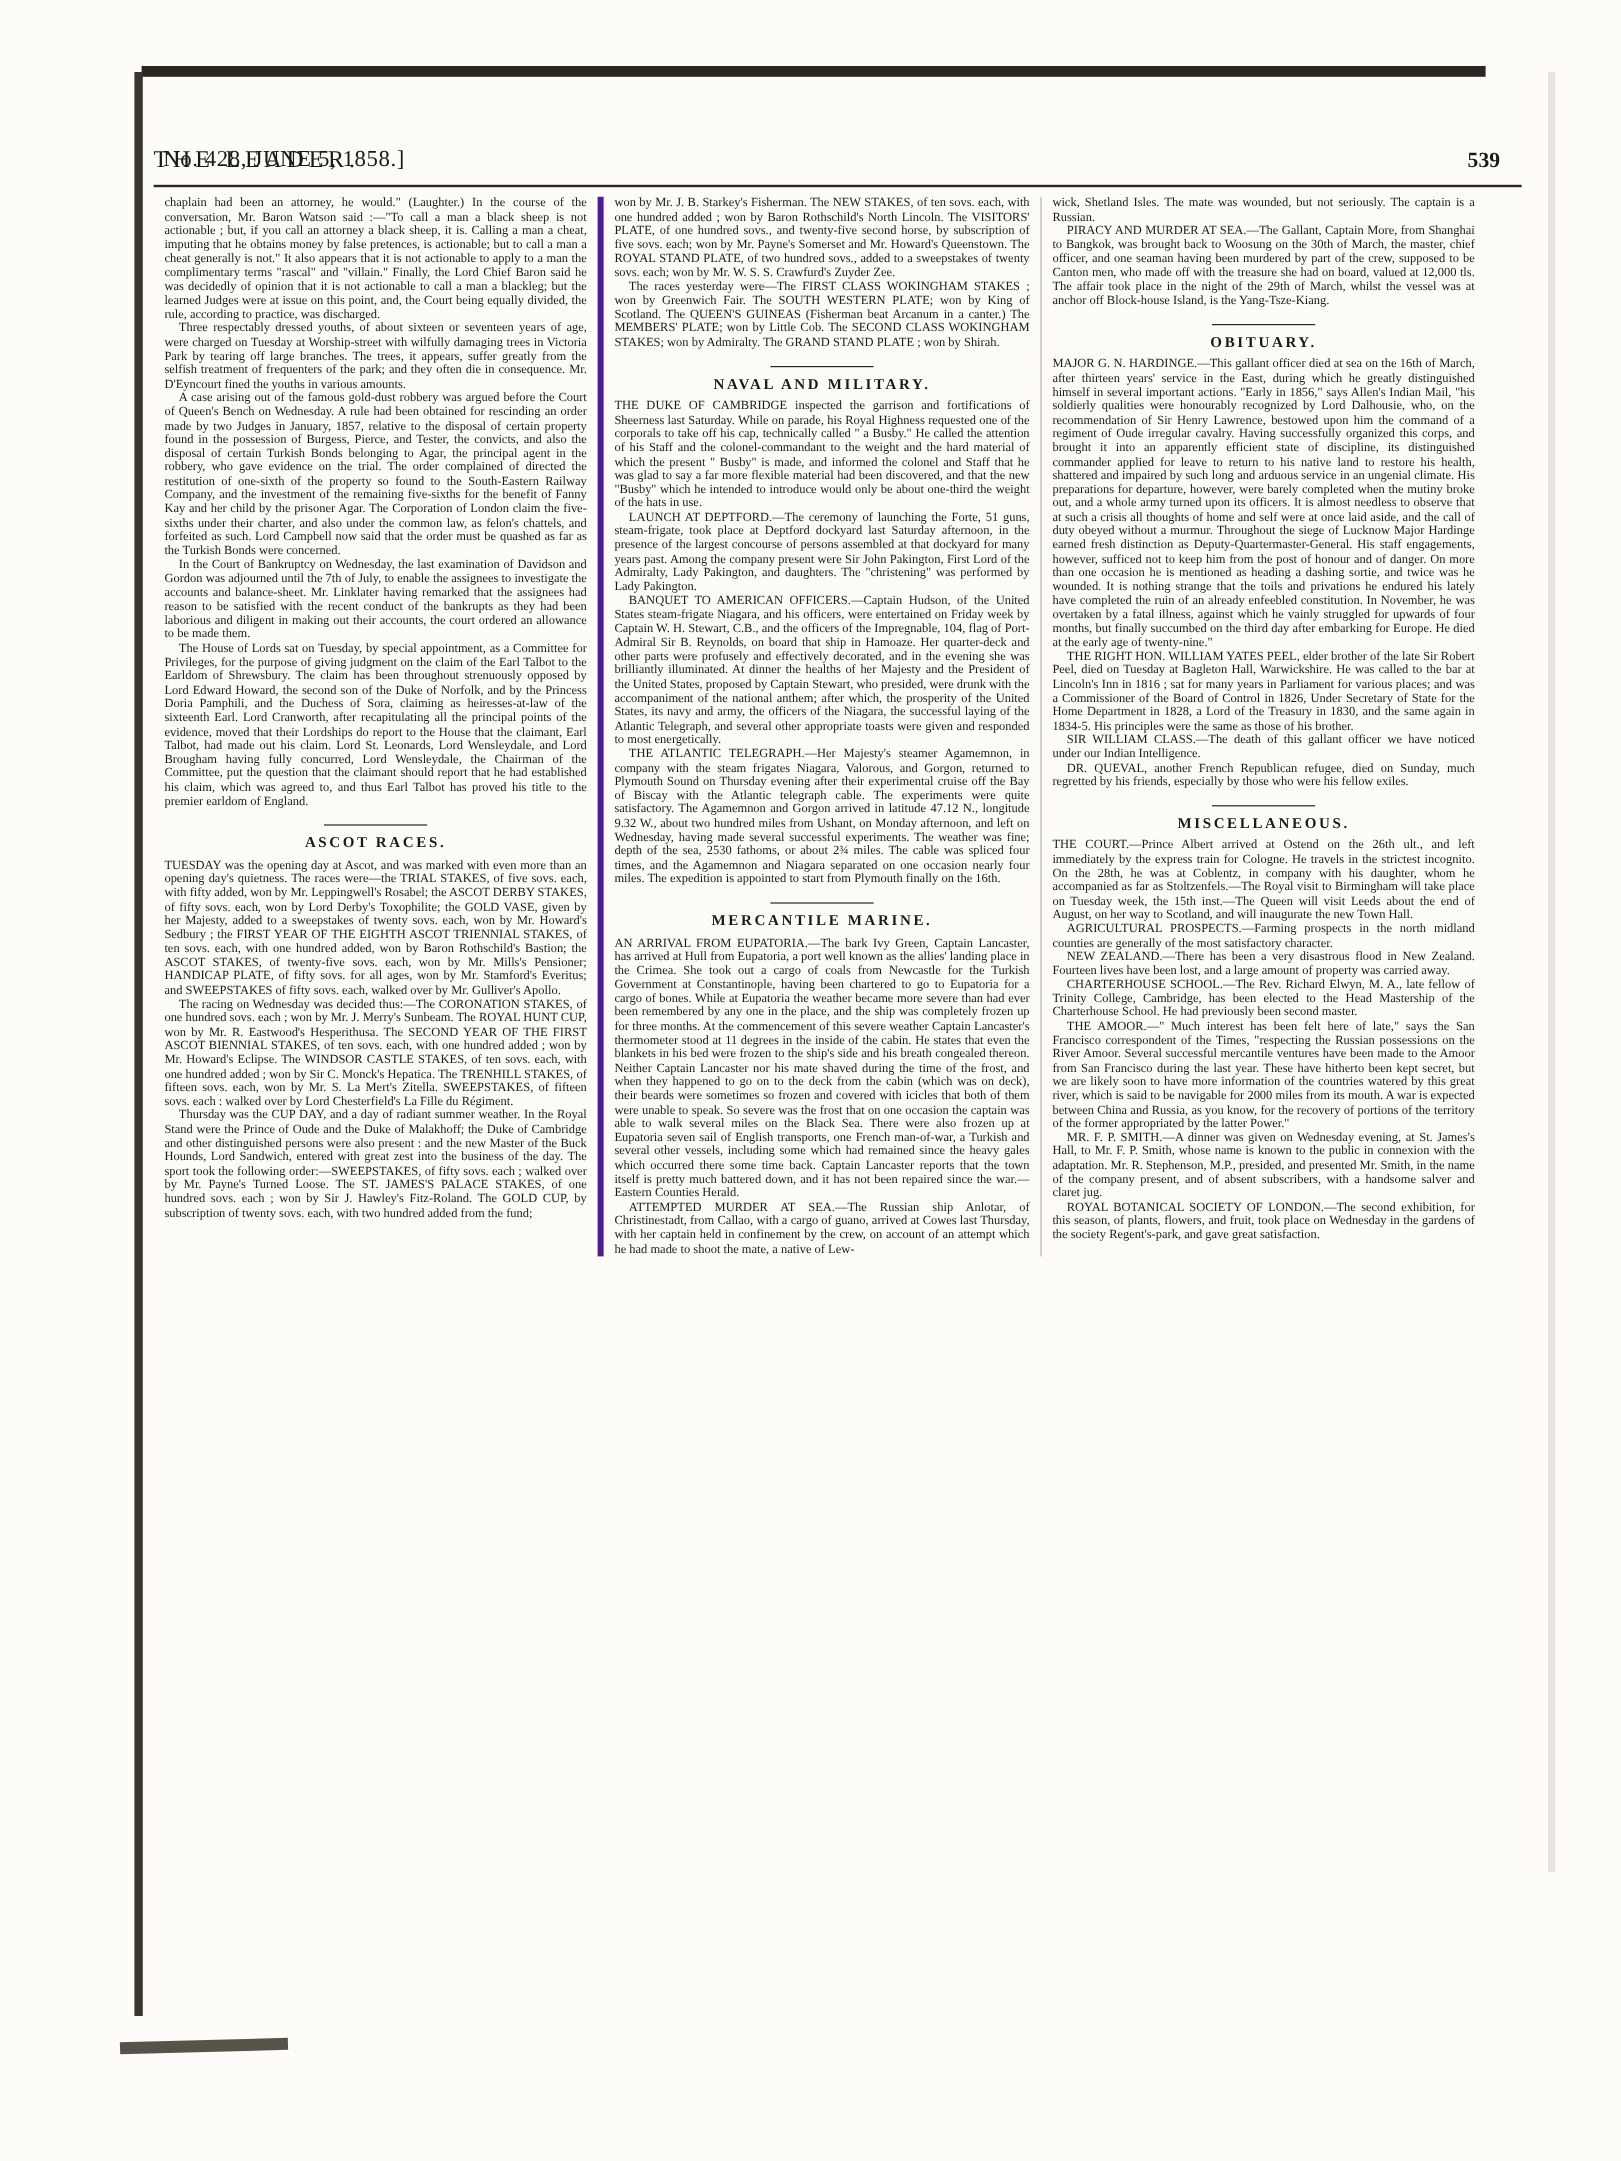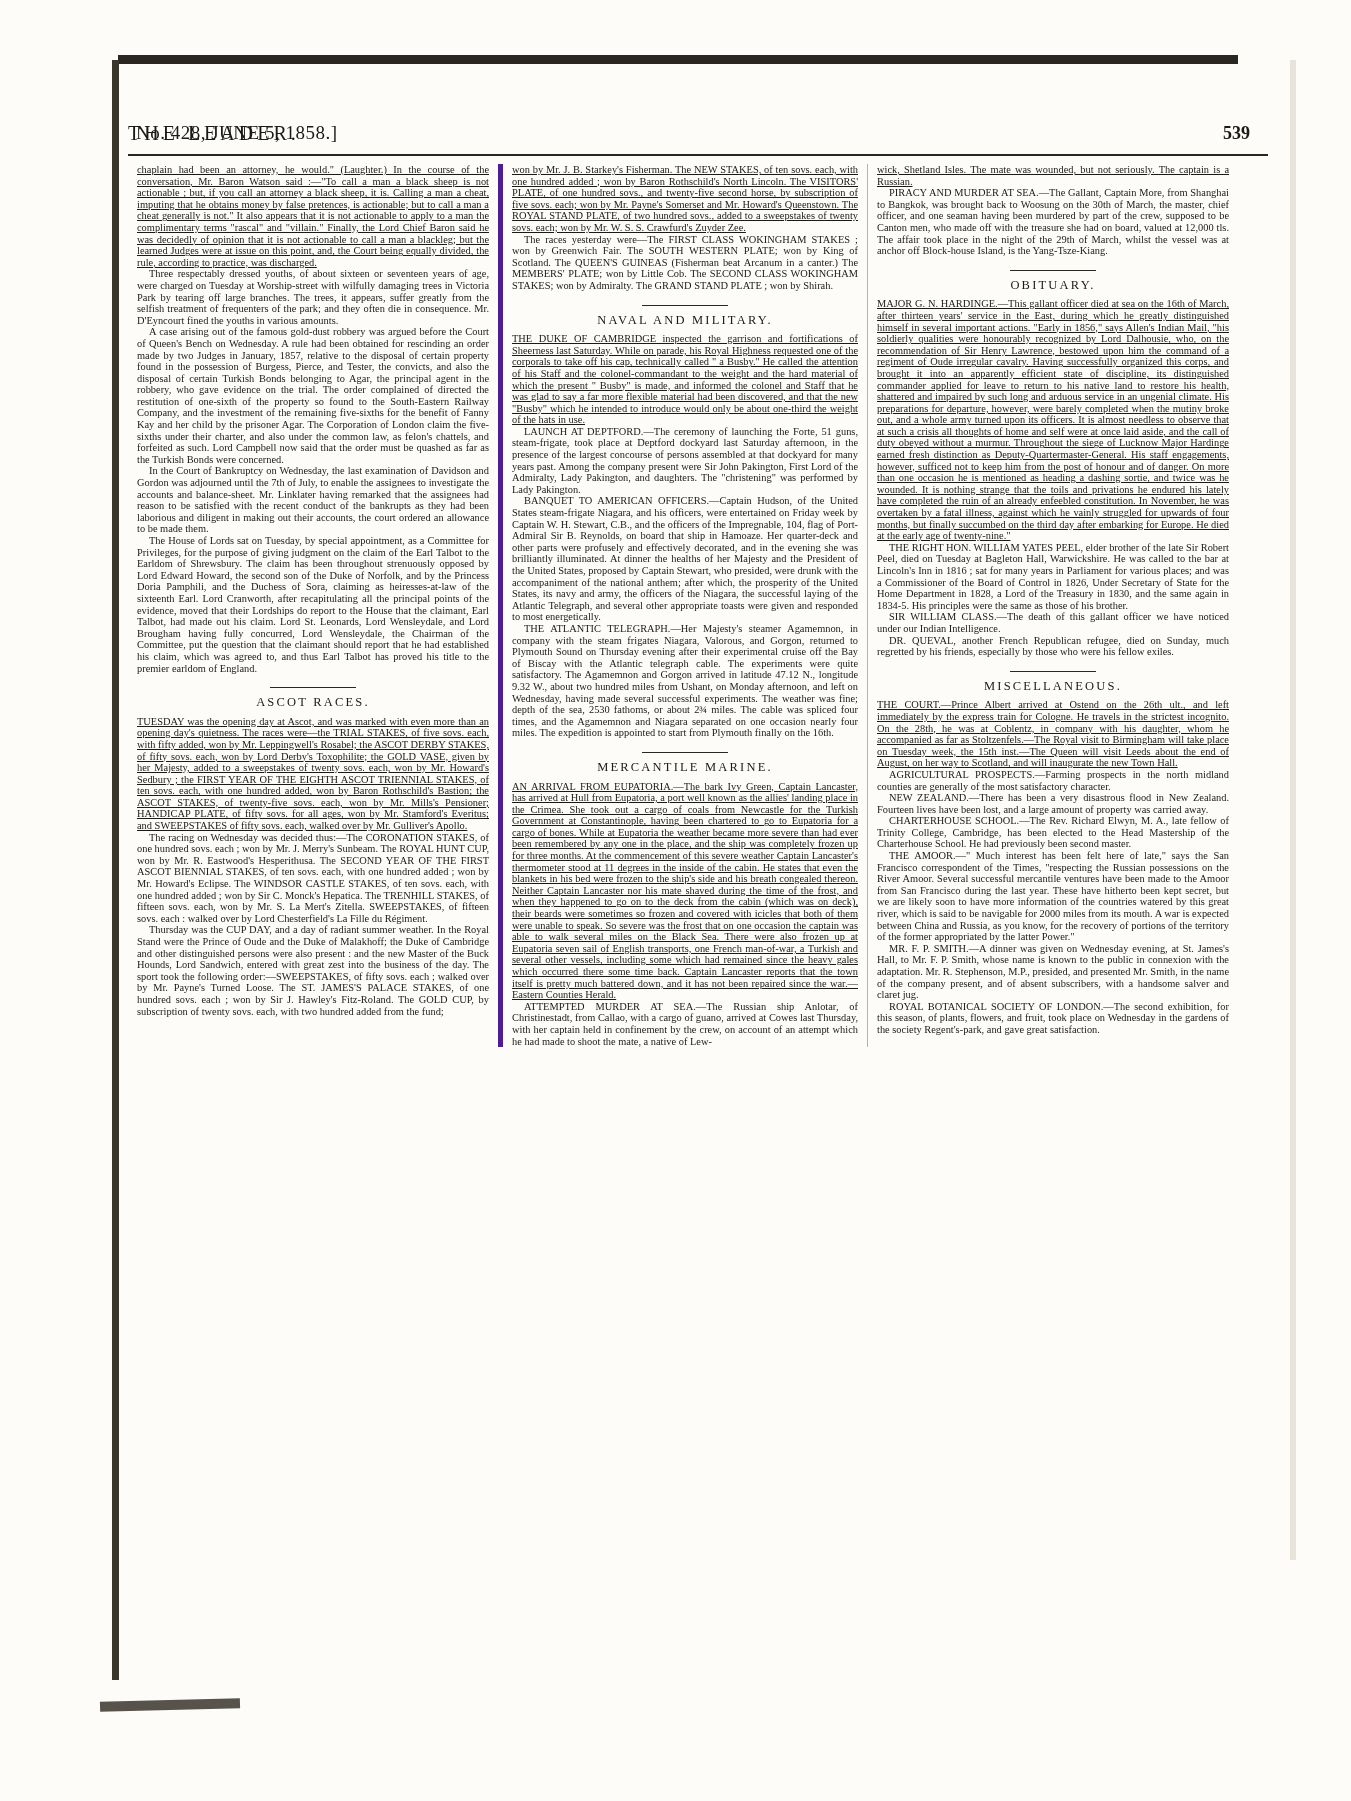--- a/index.html
+++ b/index.html
@@ -98,26 +98,26 @@
     font-size: 10.4px;
     line-height: 11.6px;
     text-align: justify;
     hyphens: auto;
   }
   .col.mid { border-left: 5px solid #4c1d95; border-right: 1px solid #b9b2a4; }
   .col p {
     margin: 0;
     text-indent: 12px;
   }
-  .col p.noind { text-indent: 0; text-decoration: underline; }
+  .col p.noind { text-indent: 0; }
 
   h2.sec {
     text-align: center;
     font-size: 12.5px;
-    font-weight: normal;
+    font-weight: bold;
     letter-spacing: 2.2px;
     margin: 13px 0 7px 0;
     text-transform: uppercase;
   }
   h2.sec::before {
     content: "";
     display: block;
     width: 86px;
     height: 1px;
     background: #2a2620;

